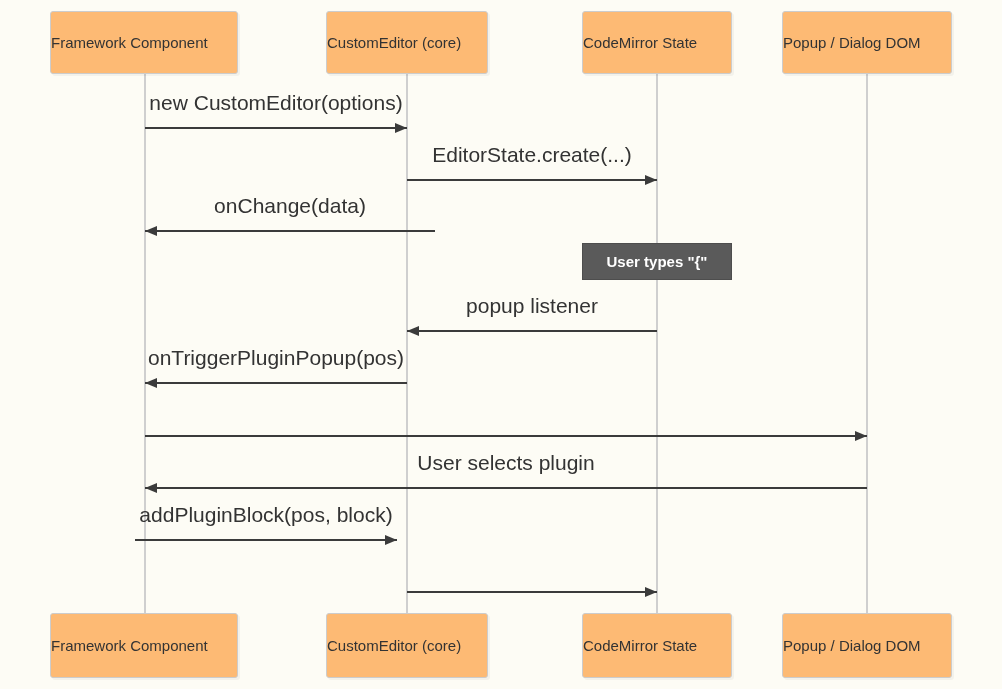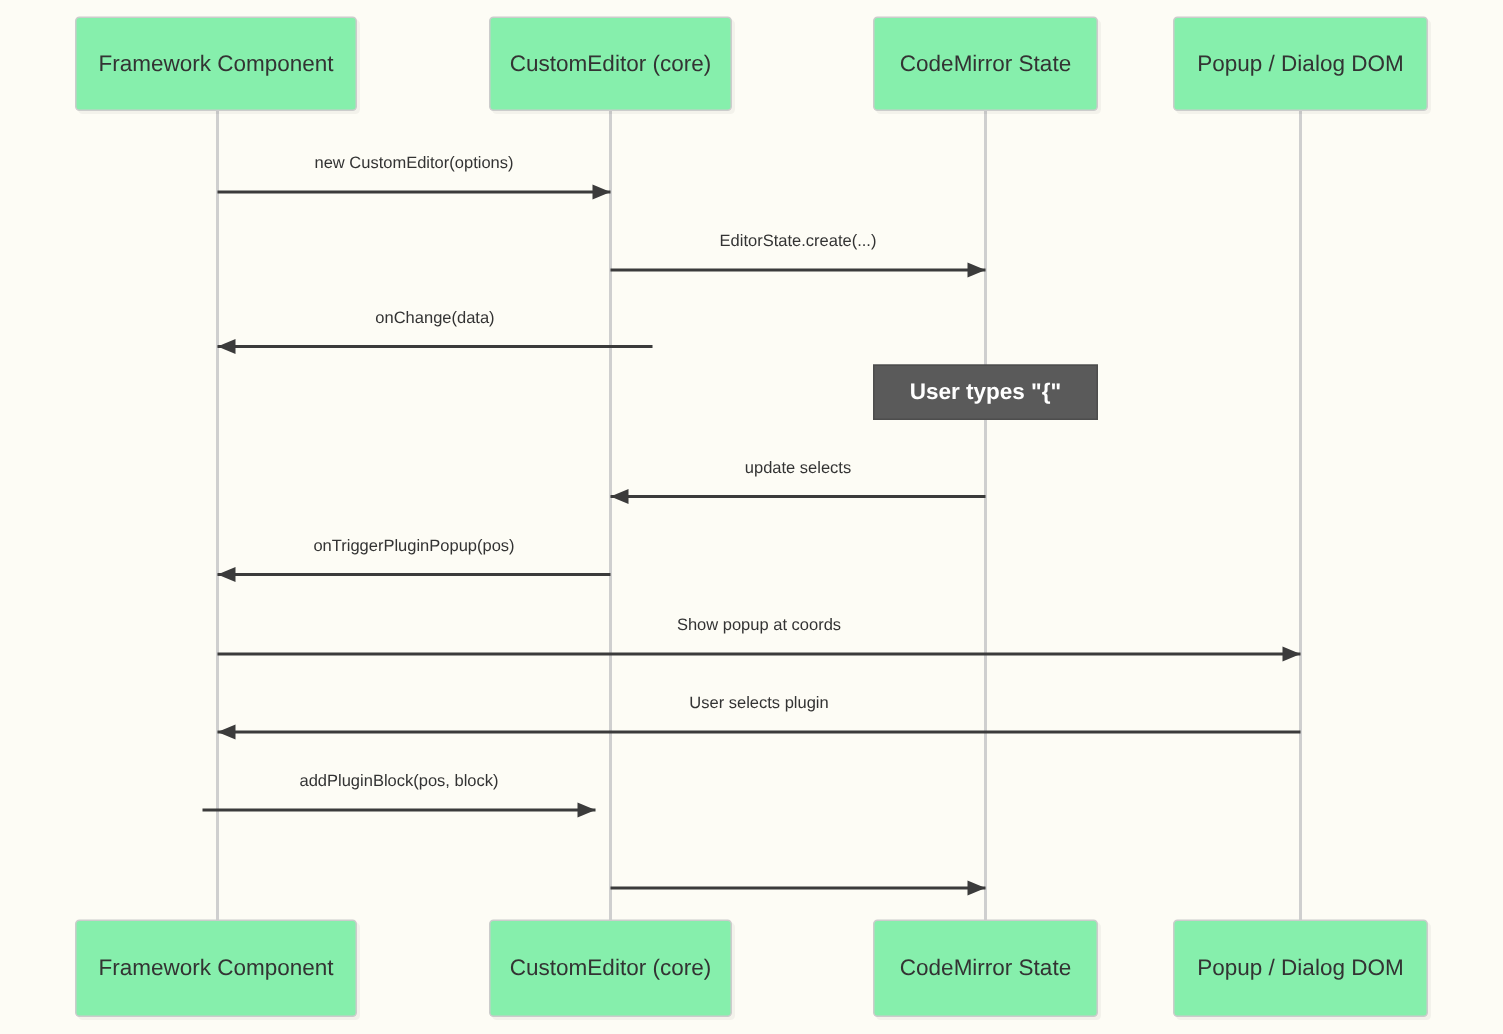--- a/index.html
+++ b/index.html
@@ -20,43 +20,43 @@
     position: absolute;
     top: 74px;
     height: 540px;
     width: 2px;
     background: #cfcfcf;
   }
   
   .actor {
     position: absolute;
     height: 61px;
-    background: #86efac;
+    background: #fdba74;
     border: 1px solid #ccc;
     border-radius: 3px;
     box-shadow: 2px 2px 0 rgba(0,0,0,0.04);
     display: flex;
     align-items: center;
-    justify-content: center;
+    justify-content: flex-start;
     font-size: 15px;
     color: #333;
     text-align: center;
   }
   
   .msg {
     position: absolute;
     height: 36px;
   }
   .msg .msg-label {
     position: absolute;
     left: -60px;
     right: -60px;
     bottom: 14px;
     text-align: center;
-    font-size: 11px;
+    font-size: 21px;
     color: #333;
     white-space: nowrap;
   }
   .msg .msg-line {
     position: absolute;
     left: 0;
     right: 0;
     bottom: 0;
     height: 2px;
     background: #3b3b3b;
@@ -124,33 +124,32 @@
     <div class="msg-label">onChange(data)</div>
     <div class="msg-line"></div>
     <div class="arrowhead"></div>
   </div>
 
   <div class="note" style="left:582px; top:243px; width:148px; height:35px;">
     <span>User types "{"</span>
   </div>
 
   <div class="msg dir-left" style="left:407px; top:296px; width:250px;">
-    <div class="msg-label">update selects</div>
+    <div class="msg-label">popup listener</div>
     <div class="msg-line"></div>
     <div class="arrowhead"></div>
   </div>
 
   <div class="msg dir-left" style="left:145px; top:348px; width:262px;">
     <div class="msg-label">onTriggerPluginPopup(pos)</div>
     <div class="msg-line"></div>
     <div class="arrowhead"></div>
   </div>
 
   <div class="msg dir-right" style="left:145px; top:401px; width:722px;">
-    <div class="msg-label">Show popup at coords</div>
     <div class="msg-line"></div>
     <div class="arrowhead"></div>
   </div>
 
   <div class="msg dir-left" style="left:145px; top:453px; width:722px;">
     <div class="msg-label">User selects plugin</div>
     <div class="msg-line"></div>
     <div class="arrowhead"></div>
   </div>
 

